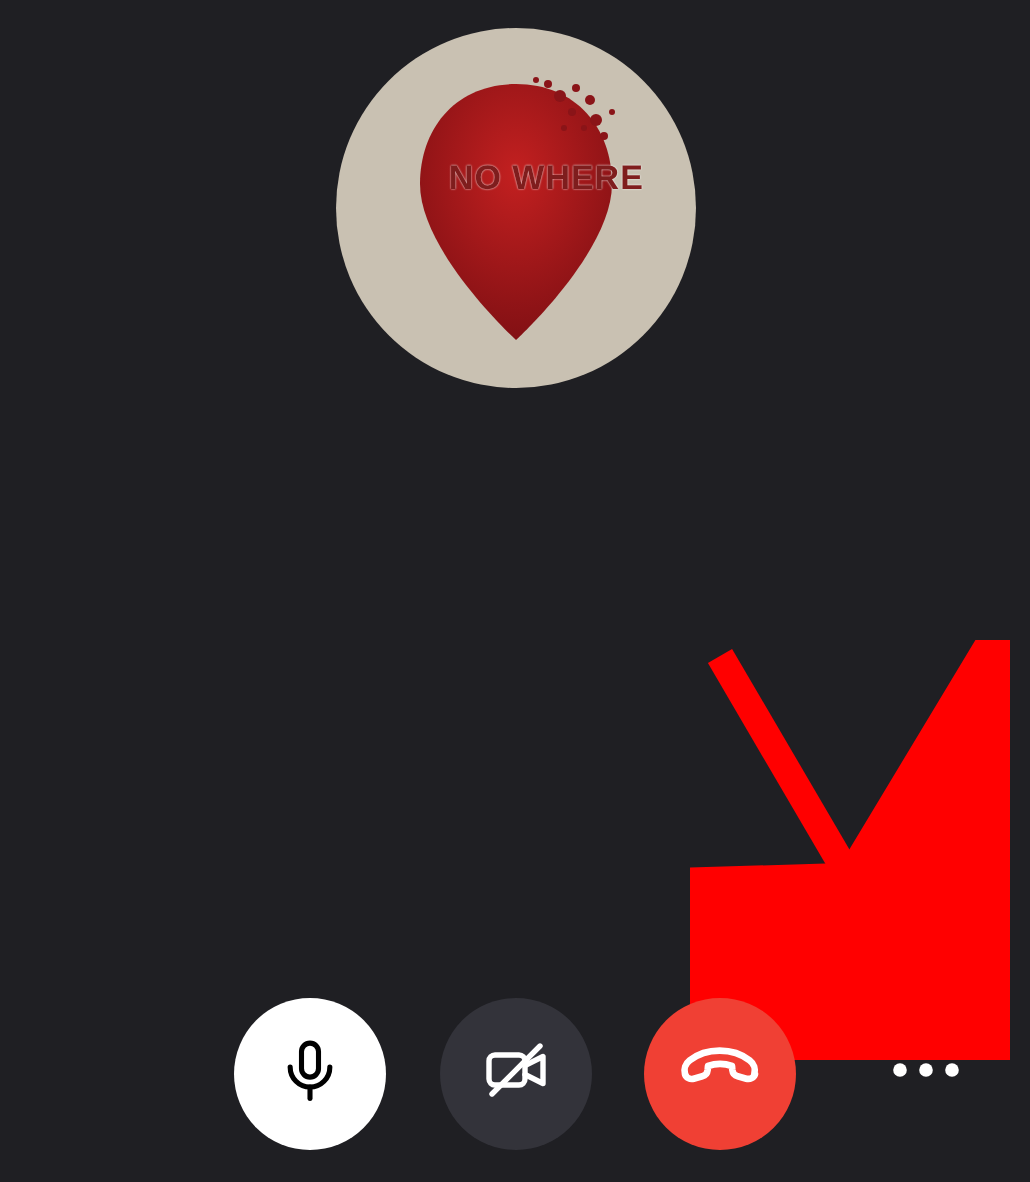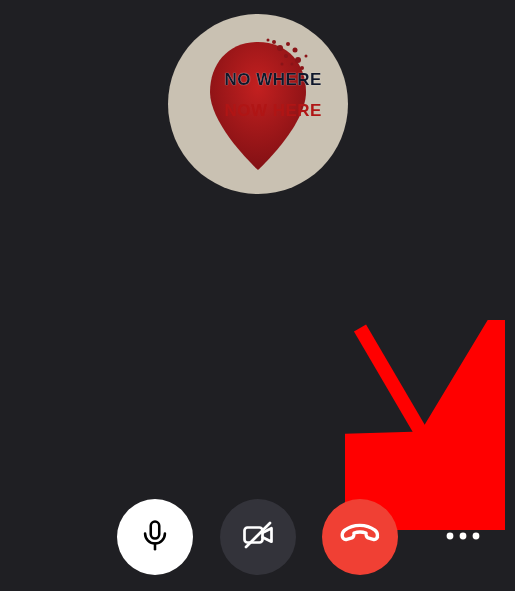--- a/index.html
+++ b/index.html
@@ -23,21 +23,21 @@
   .avatar-text{
     position:absolute;top:50%;left:50%;
     transform:translate(-50%,-62%);
     font-weight:800;
     font-size:17px;
     line-height:0.92;
     letter-spacing:0.5px;
     text-align:center;
     white-space:pre;
   }
-  .avatar-text .l1{color:#0f172a;text-shadow:0 0 1px #fff}
+  .avatar-text .l1{color:#7f1d1d;text-shadow:0 0 1px #fff}
   .avatar-text .l2{color:#b01515}
 
   
   .call-bar{
     position:absolute;
     bottom:8px;
     left:0;right:0;
     height:92px;
     display:flex;
     align-items:center;
@@ -88,21 +88,20 @@
           <circle cx="76" cy="8" r="2"></circle>
         <circle cx="104" cy="34" r="2"></circle>
           <circle cx="94" cy="30" r="1.5"></circle>
           <circle cx="70" cy="6" r="1.5"></circle>
         <circle cx="108" cy="22" r="1.5"></circle>
           <circle cx="84" cy="30" r="1.5"></circle>
       </g>
     </svg>
     <div class="avatar-text">
       <span class="l1">NO WHERE</span><br>
-      <span class="l2">NOW HERE</span>
     </div>
   </div>
 </div>
 
 <svg class="arrow" style="left:345px;top:320px;width:160px;height:210px" viewBox="0 0 160 210">
   <defs>
     <marker id="ah" markerWidth="24" markerHeight="24" refX="12" refY="11" orient="auto">
       <path d="M0 0 L24 11 L0 22 L6 11 Z" fill="#ff0000"></path>
     </marker>
   </defs>

